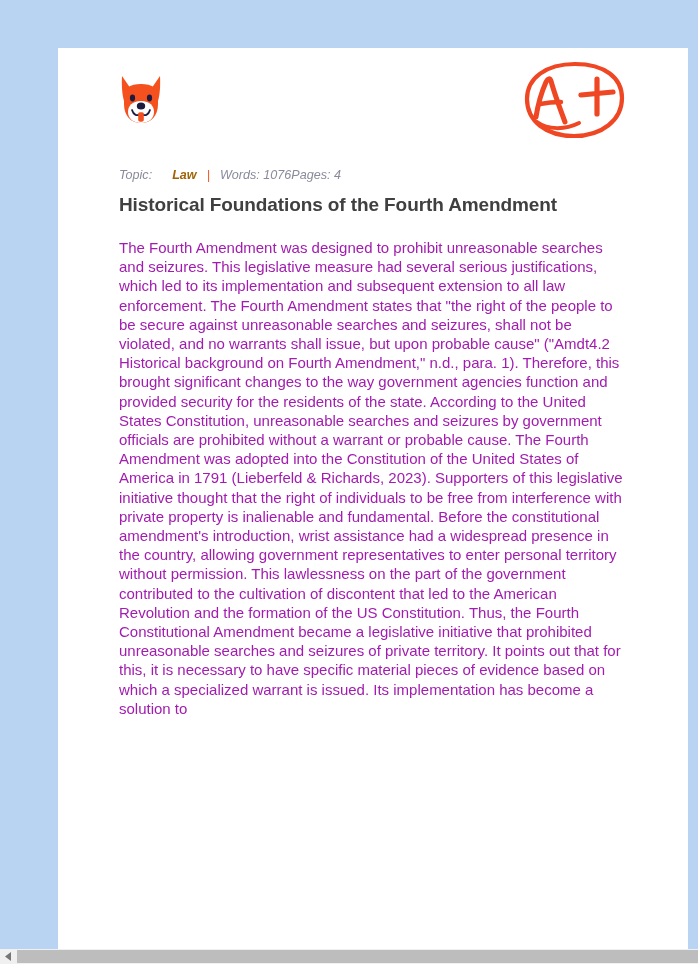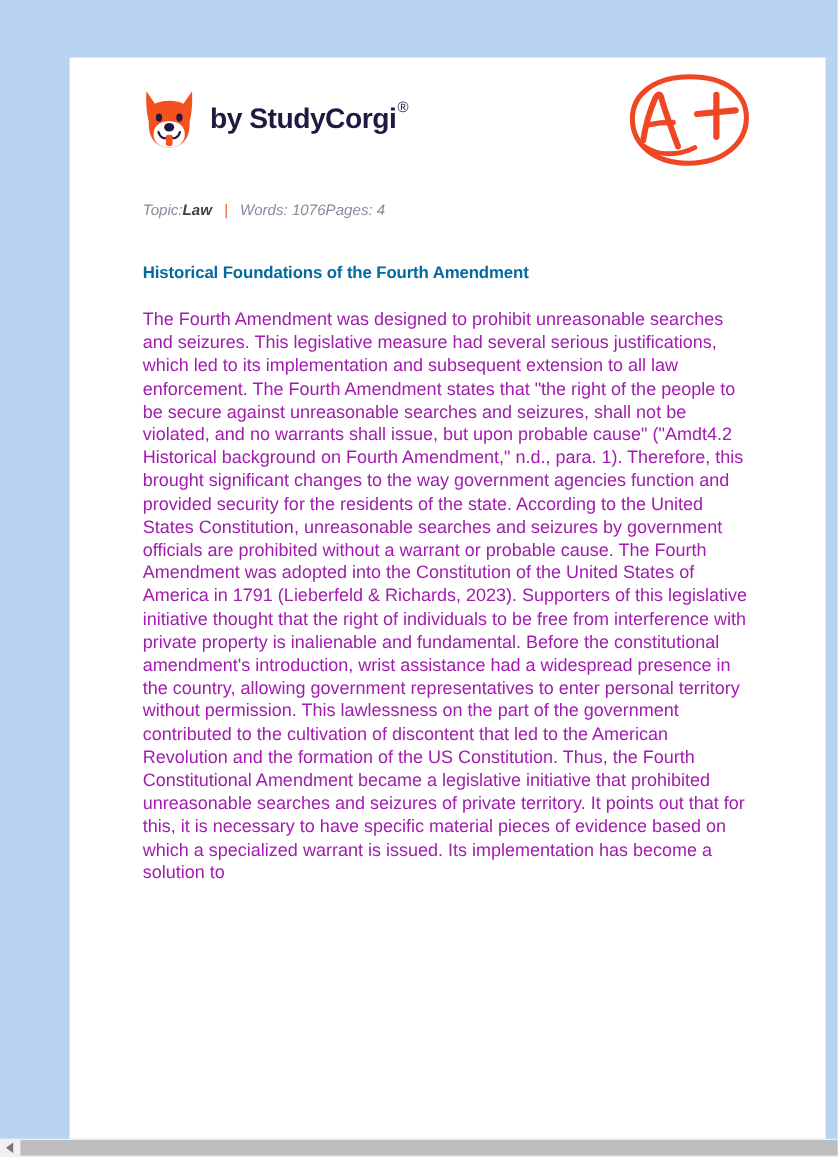--- a/index.html
+++ b/index.html
@@ -96,44 +96,44 @@
     margin-top: 16px;
     font-size: 12.6px;
     color: #8a8a9c;
     display: flex;
     align-items: center;
     white-space: nowrap;
     font-style: italic;
   }
   .meta-label { color: #8a8a9c; }
   .meta-topic-value {
-    color: #404040;
-    font-weight: bold;
-    margin-left: 0;
+    color: #a16207;
+    font-weight: bold;
+    margin-left: 20px;
   }
   .meta-sep {
     color: #f15a2b;
     margin: 0 10px;
   }
   .meta-words { margin-left: 0; }
   .meta-pages { }
 
   
   #section-heading {
     margin: 29px 0 0 0;
     font-size: 17.4px;
     font-weight: bold;
     color: #2b2b4d;
     letter-spacing: -0.1px;
   }
   #sub-heading {
-    margin: 37px 0 0 0;
-    font-size: 14px;
-    font-weight: bold;
-    color: #0369a1;
+    margin: 12px 0 0 0;
+    font-size: 19px;
+    font-weight: bold;
+    color: #404040;
     letter-spacing: -0.1px;
   }
 
   
   #body-paragraph {
     margin: 22px 0 0 0;
     font-size: 15px;
     line-height: 19.2px;
     color: #a21caf;
     text-align: left;
@@ -188,25 +188,20 @@
           <ellipse cx="13.5" cy="23" rx="2.6" ry="3.4" fill="#1d1b3f"></ellipse>
           <ellipse cx="30.5" cy="23" rx="2.6" ry="3.4" fill="#1d1b3f"></ellipse>
 
           <ellipse cx="22" cy="31" rx="4.2" ry="3.6" fill="#1d1b3f"></ellipse>
 
           <path d="M13 35 C14.5 40 18 41.5 22 39" stroke="#1d1b3f" stroke-width="1.8" fill="none" stroke-linecap="round"></path>
           <path d="M31 35 C29.5 40 26 41.5 22 39" stroke="#1d1b3f" stroke-width="1.8" fill="none" stroke-linecap="round"></path>
 
           <path d="M19.2 38.5 C19.2 36.8 24.8 36.8 24.8 38.5 L24.8 45 C24.8 47.4 19.2 47.4 19.2 45 Z" fill="#f4511e"></path>
         </svg>
-        <div id="brand-wordmark">
-          <span id="brand-by">by</span>
-          <span id="brand-name">StudyCorgi</span>
-          <span id="brand-reg">®</span>
-        </div>
       </div>
 
       <svg id="grade-badge" viewBox="0 0 104 82">
 
         <path d="M52 5 C82 5 99 19 99 39 C99 61 79 77 51 77 C23 77 4 62 4 40 C4 19 23 5 52 5 Z" fill="none" stroke="#ef4623" stroke-width="4.2" stroke-linecap="round"></path>
 
         <path d="M42 63 C36 47 31 33 28 22 C27 19 25 19 23 23 C19 32 15 45 13 58" fill="none" stroke="#ef4623" stroke-width="5" stroke-linecap="round"></path>
 
         <path d="M17 45 C22 44 31 43 38 43" fill="none" stroke="#ef4623" stroke-width="4.4" stroke-linecap="round"></path>
 

